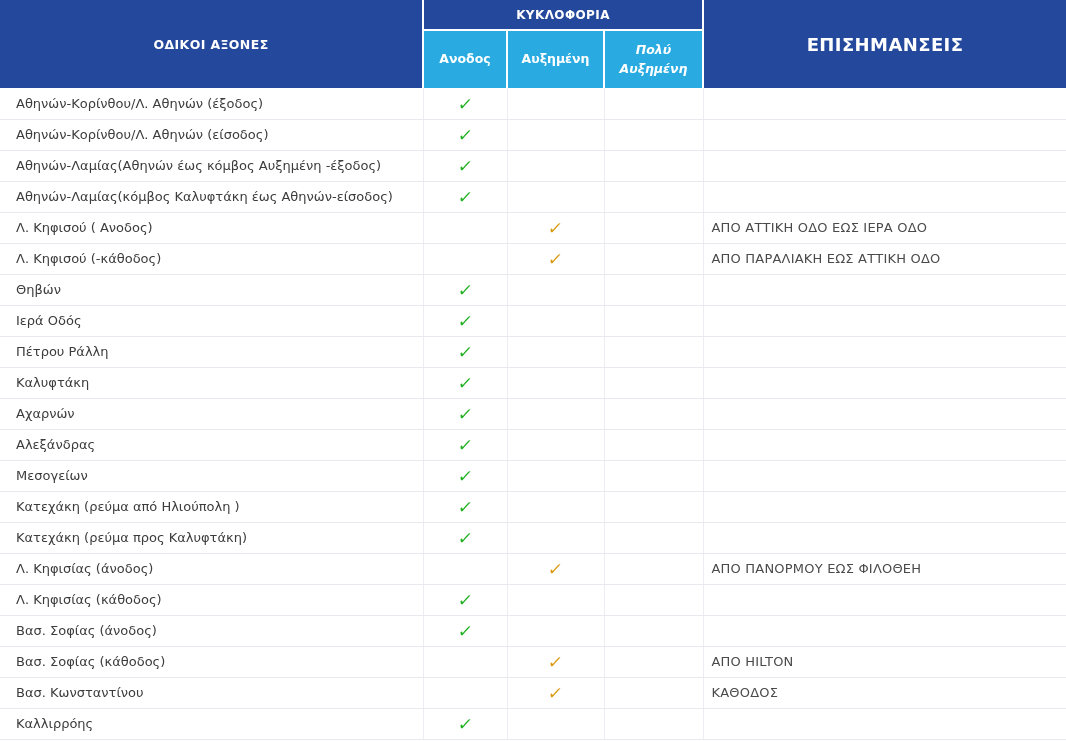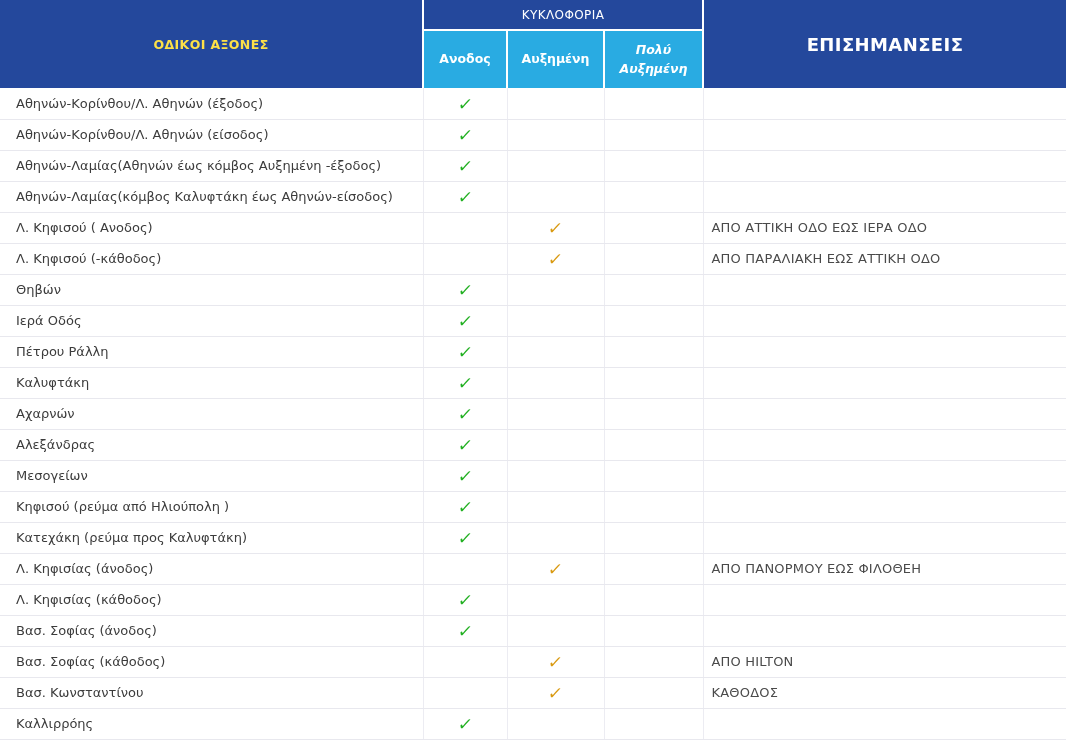--- a/index.html
+++ b/index.html
@@ -24,33 +24,33 @@
   }
 
   
   thead th {
     padding: 0;
     margin: 0;
     border: 0;
   }
   .th-axes {
     background: #24489c;
-    color: #fde047;
+    color: #ffffff;
     font-size: 12.5px;
     font-weight: bold;
     letter-spacing: 0.4px;
     vertical-align: middle;
     border-right: 2px solid #ffffff;
     height: 88px;
   }
   .th-group {
     background: #24489c;
     color: #ffffff;
     font-size: 12px;
-    font-weight: normal;
+    font-weight: bold;
     letter-spacing: 0.4px;
     text-align: center;
     vertical-align: middle;
     height: 30px;
     border-bottom: 2px solid #ffffff;
     border-right: 2px solid #ffffff;
   }
   .th-sub {
     background: #29abe2;
     color: #ffffff;
@@ -231,21 +231,21 @@
           <td class="c-notes"></td>
         </tr>
         <tr>
           <td class="c-axis">Μεσογείων</td>
           <td class="c-mark"><span class="check green">✓</span></td>
           <td class="c-mark"></td>
           <td class="c-mark"></td>
           <td class="c-notes"></td>
         </tr>
         <tr>
-          <td class="c-axis">Κηφισού (ρεύμα από Ηλιούπολη )</td>
+          <td class="c-axis">Κατεχάκη (ρεύμα από Ηλιούπολη )</td>
           <td class="c-mark"><span class="check green">✓</span></td>
           <td class="c-mark"></td>
           <td class="c-mark"></td>
           <td class="c-notes"></td>
         </tr>
         <tr>
           <td class="c-axis">Κατεχάκη (ρεύμα προς Καλυφτάκη)</td>
           <td class="c-mark"><span class="check green">✓</span></td>
           <td class="c-mark"></td>
           <td class="c-mark"></td>

